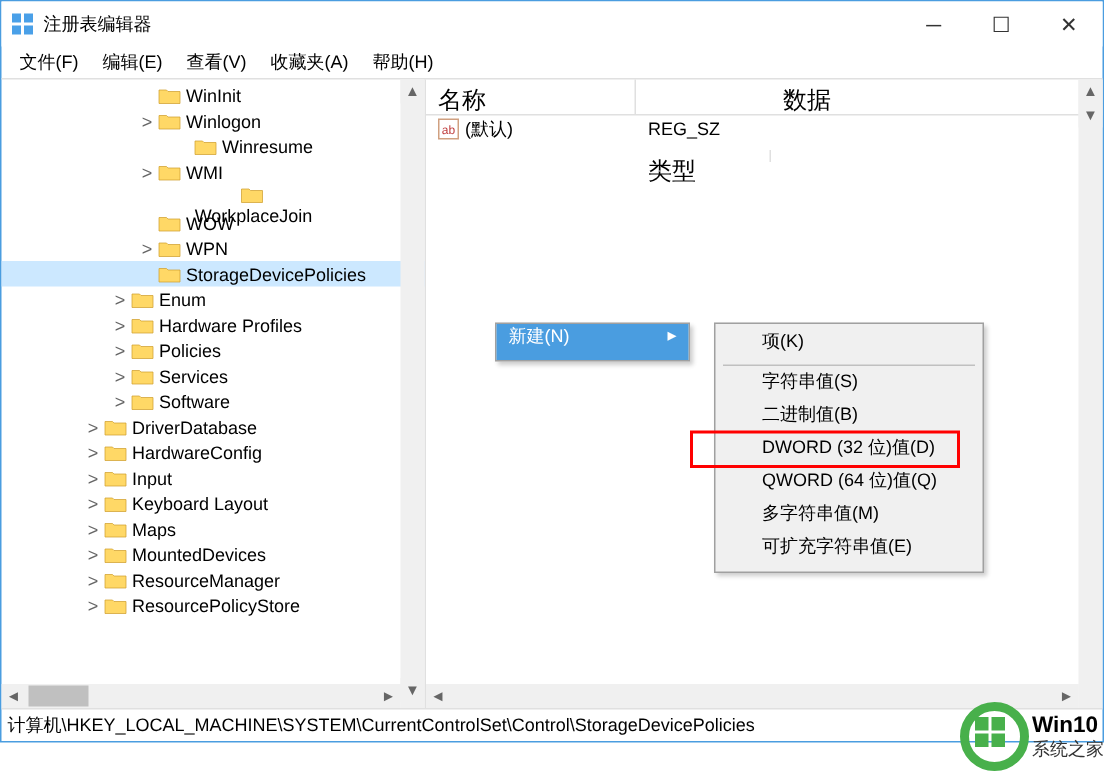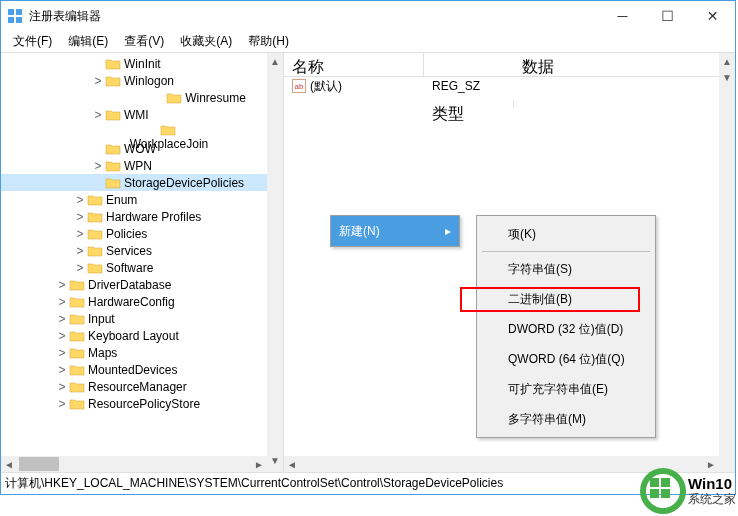--- a/index.html
+++ b/index.html
@@ -26,21 +26,21 @@
   .label { font-size: 12px; }
   .list-pane { flex: 1; position: relative; }
   .list-header { height: 24px; display: flex; border-bottom: 1px solid #e0e0e0; }
   .list-hcell { padding: 4px 8px; font-size: 16px; border-right: 1px solid #e0e0e0; }
   .list-row { display: flex; height: 18px; align-items: center; }
   .list-cell { padding: 0 8px; font-size: 12px; display: flex; align-items: center; }
   .val-icon { width: 14px; height: 14px; border: 1px solid #d0a080; background: #fff; color: #c04040; font-size: 8px; display: flex; align-items: center; justify-content: center; margin-right: 4px; }
   .status-bar { height: 22px; border-top: 1px solid #e0e0e0; padding: 2px 4px; font-size: 12px; display: flex; align-items: center; }
   .context-menu { position: absolute; background: #f0f0f0; border: 1px solid #a0a0a0; box-shadow: 2px 2px 3px rgba(0,0,0,0.2); z-index: 10; }
   .ctx-parent { left: 330px; top: 215px; width: 130px; }
-  .ctx-item { height: 24px; display: flex; align-items: center; padding: 15px 8px; font-size: 12px; }
+  .ctx-item { height: 24px; display: flex; align-items: flex-start; padding: 0 8px; font-size: 12px; }
   .ctx-item.highlighted { background: #4a9de0; color: #fff; }
   .ctx-sub { left: 476px; top: 215px; width: 180px; padding: 3px; }
   .ctx-sub .ctx-item { padding-left: 28px; height: 22px; }
   .ctx-sep { border-top: 1px solid #c0c0c0; margin: 2px 2px; }
   .red-box { position: absolute; border: 2px solid #ff0000; left: 460px; top: 287px; width: 180px; height: 25px; z-index: 11; pointer-events: none; }
   .watermark { position: absolute; right: 2px; bottom: 2px; display: flex; align-items: center; z-index: 20; }
   .watermark-logo { width: 46px; height: 46px; display: flex; align-items: center; justify-content: center; }
   .watermark-text { font-size: 15px; font-weight: bold; line-height: 1.1; margin-left: 2px; }
   .watermark-text .sub { font-size: 12px; font-weight: normal; color: #333; }
   .hscroll { height: 16px; background: #f0f0f0; display: flex; position: absolute; bottom: 0; left: 0; right: 16px; }
@@ -91,21 +91,21 @@
           </div>
           <div class="tree-row" style="padding-left: 90px;">
             <span class="exp">&gt;</span>
             <span class="folder-icon">
               <svg width="16" height="14" viewBox="0 0 16 14">
                 <path d="M1 3 L1 12 L15 12 L15 4 L7 4 L6 3 Z" fill="#ffd866" stroke="#d0a030" stroke-width="0.5"></path>
               </svg>
             </span>
             <span class="label">Winlogon</span>
           </div>
-          <div class="tree-row" style="padding-left: 114px; justify-content: center;">
+          <div class="tree-row" style="padding-left: 114px;">
             <span class="exp"></span>
             <span class="folder-icon">
               <svg width="16" height="14" viewBox="0 0 16 14">
                 <path d="M1 3 L1 12 L15 12 L15 4 L7 4 L6 3 Z" fill="#ffd866" stroke="#d0a030" stroke-width="0.5"></path>
               </svg>
             </span>
             <span class="label">Winresume</span>
           </div>
           <div class="tree-row" style="padding-left: 90px;">
             <span class="exp">&gt;</span>
@@ -322,22 +322,22 @@
   </div>
 </div>
 
 <div class="context-menu ctx-sub" id="submenu-container">
     <div class="ctx-item">项(K)</div>
     <div class="ctx-sep"></div>
     <div class="ctx-item">字符串值(S)</div>
     <div class="ctx-item">二进制值(B)</div>
     <div class="ctx-item">DWORD (32 位)值(D)</div>
     <div class="ctx-item">QWORD (64 位)值(Q)</div>
+    <div class="ctx-item">多字符串值(M)</div>
     <div class="ctx-item">可扩充字符串值(E)</div>
-    <div class="ctx-item">多字符串值(M)</div>
   </div>
 
 <div class="red-box"></div>
 
 <div class="watermark">
   <div class="watermark-logo">
     <svg width="46" height="46" viewBox="0 0 46 46">
       <circle cx="23" cy="23" r="20" fill="none" stroke="#48b04b" stroke-width="6"></circle>
       <rect x="10" y="10" width="9" height="9" fill="#48b04b"></rect>
       <rect x="21" y="10" width="9" height="9" fill="#48b04b"></rect>

